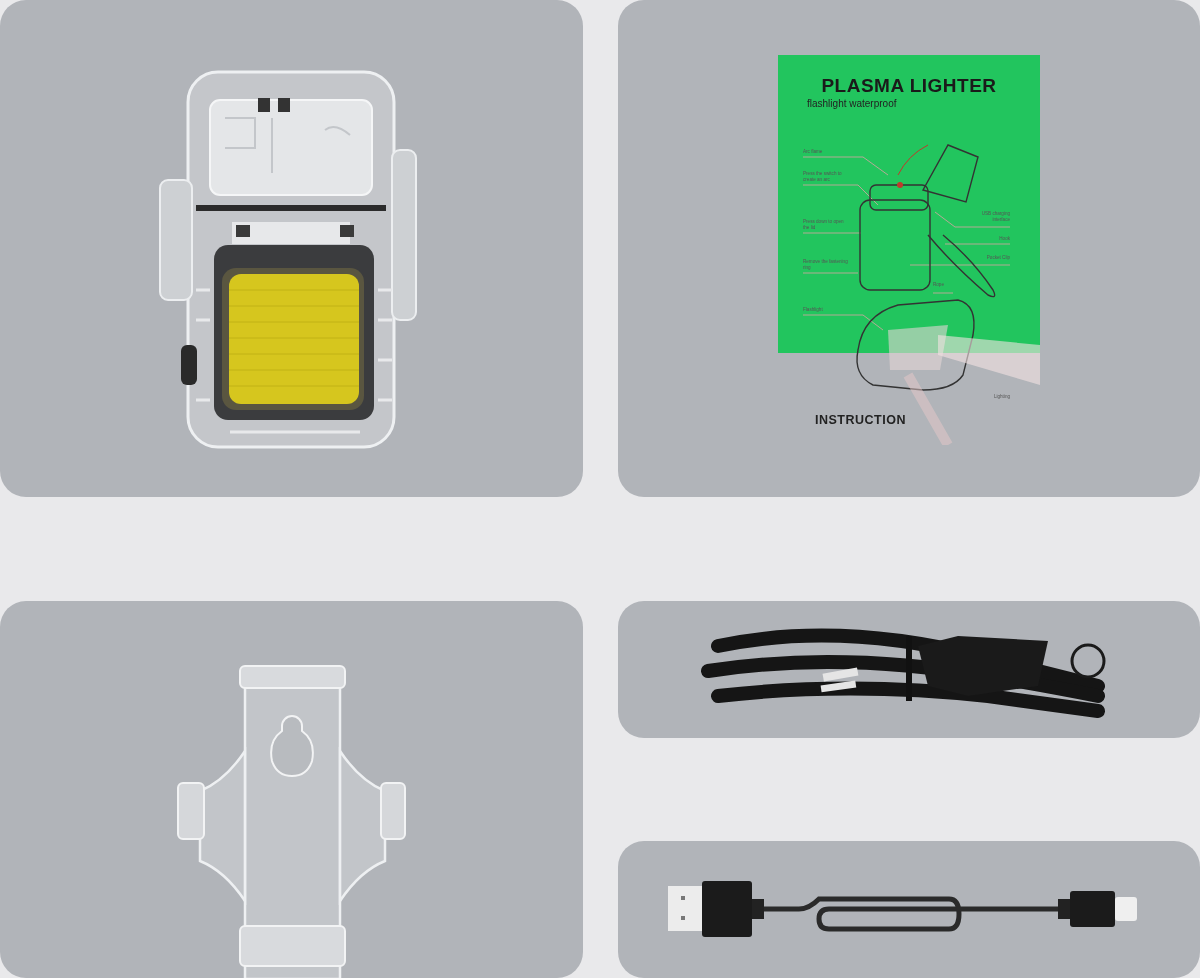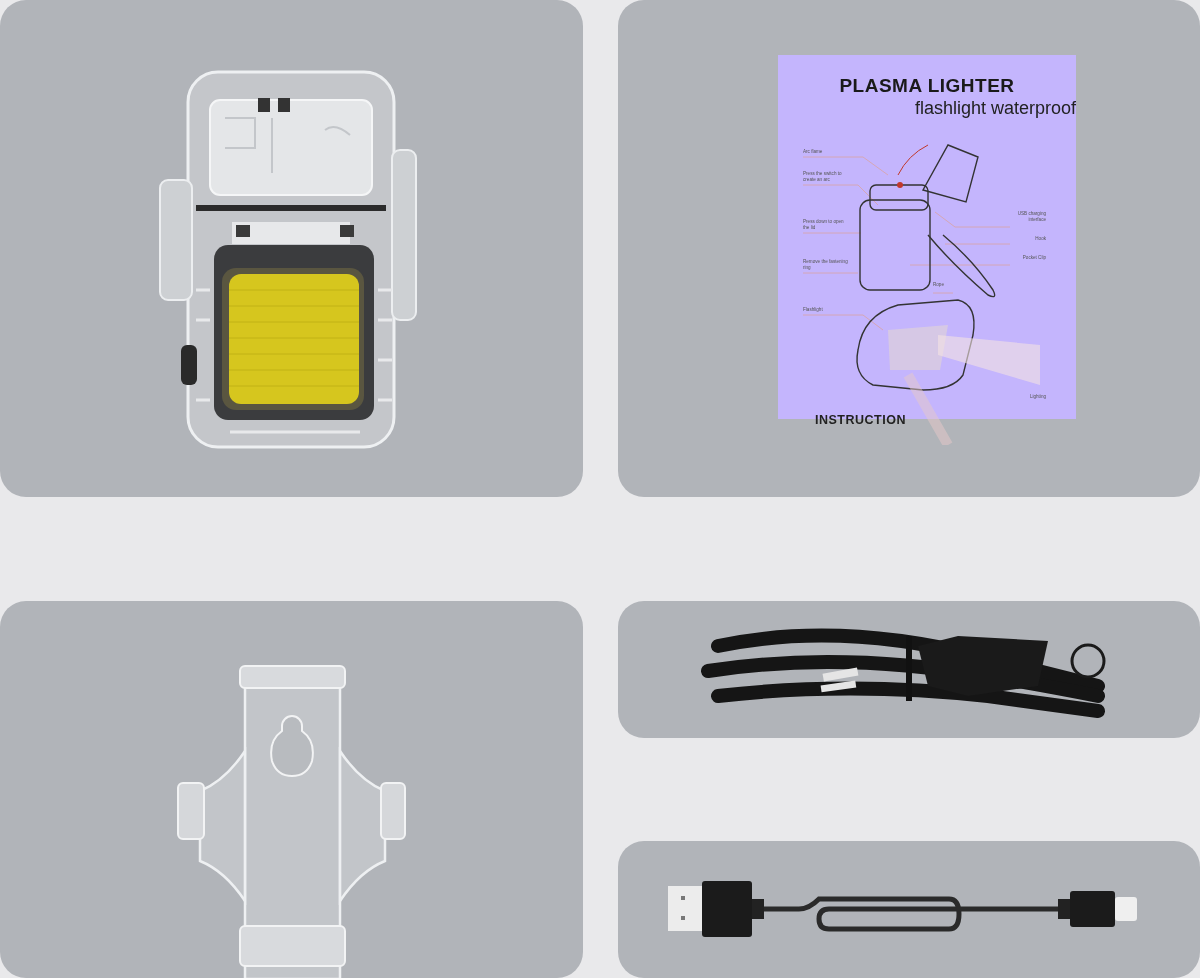--- a/index.html
+++ b/index.html
@@ -10,26 +10,26 @@
   .panel { position:absolute; background:#b1b4b9; border-radius:26px; overflow:hidden; }
   #p-lighter { left:0; top:0; width:583px; height:497px; }
   #p-manual  { left:618px; top:0; width:582px; height:497px; }
   #p-clip    { left:0; top:601px; width:583px; height:377px; }
   #p-lanyard { left:618px; top:601px; width:582px; height:137px; }
   #p-cable   { left:618px; top:841px; width:582px; height:137px; }
   svg { display:block; position:absolute; }
 
   
   .card {
-    position:absolute; left:160px; top:55px; width:262px; height:364px; background:#c4b5fd;padding-left:36px;
+    position:absolute; left:160px; top:55px; width:262px; height:298px; background:#22c55e;
   }
   .card-title { position:absolute; left:0; right:0; top:20px; text-align:center;
     font-weight:bold; font-size:19px; letter-spacing:0.5px; color:#1a1a1a; }
-  .card-sub { position:absolute; left:0; right:0; top:43px; text-align:right;
-    font-size:18px; color:#222;margin-left:29px; }
+  .card-sub { position:absolute; left:0; right:0; top:43px; text-align:left;
+    font-size:10px; color:#222;margin-left:29px; }
   .card-foot { position:absolute; left:37px; top:358px; font-weight:bold;
     font-size:12.5px; letter-spacing:0.5px; color:#222; }
   .lbl { position:absolute; font-size:4.6px; color:#555; line-height:5.5px; }
   .lbl.r { text-align:right; }
 </style>
 </head>
 <body>
 
 <div class="panel" id="p-lighter">
   <svg width="583" height="497">

